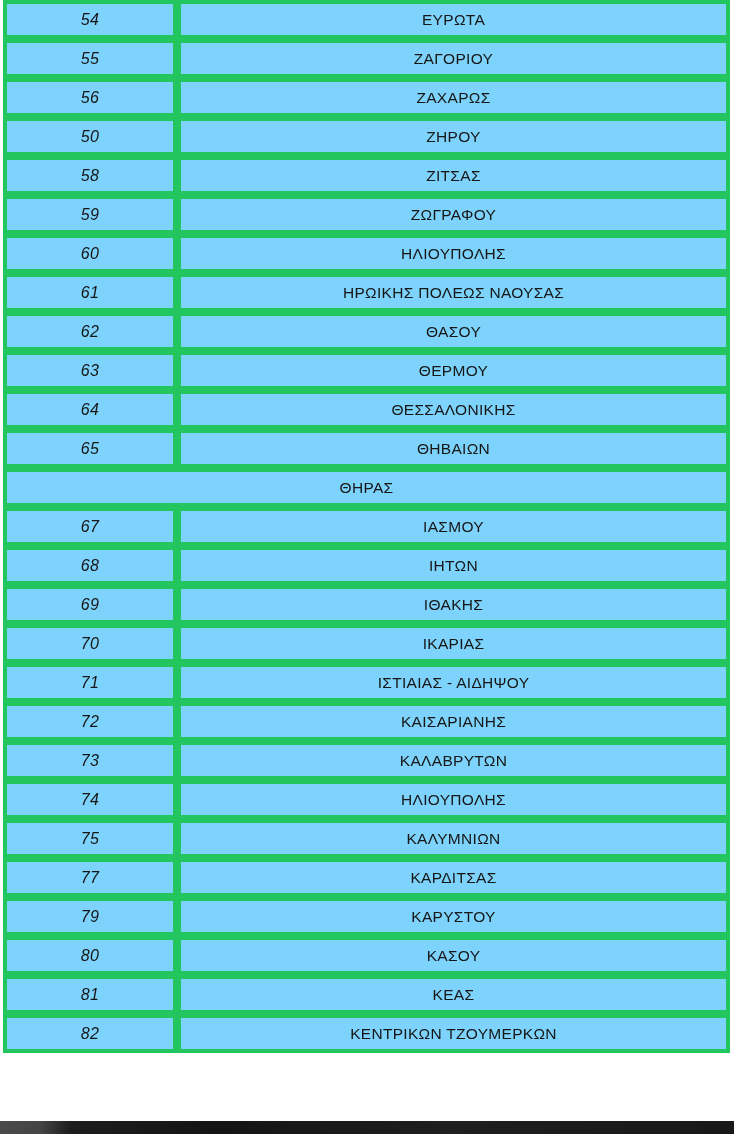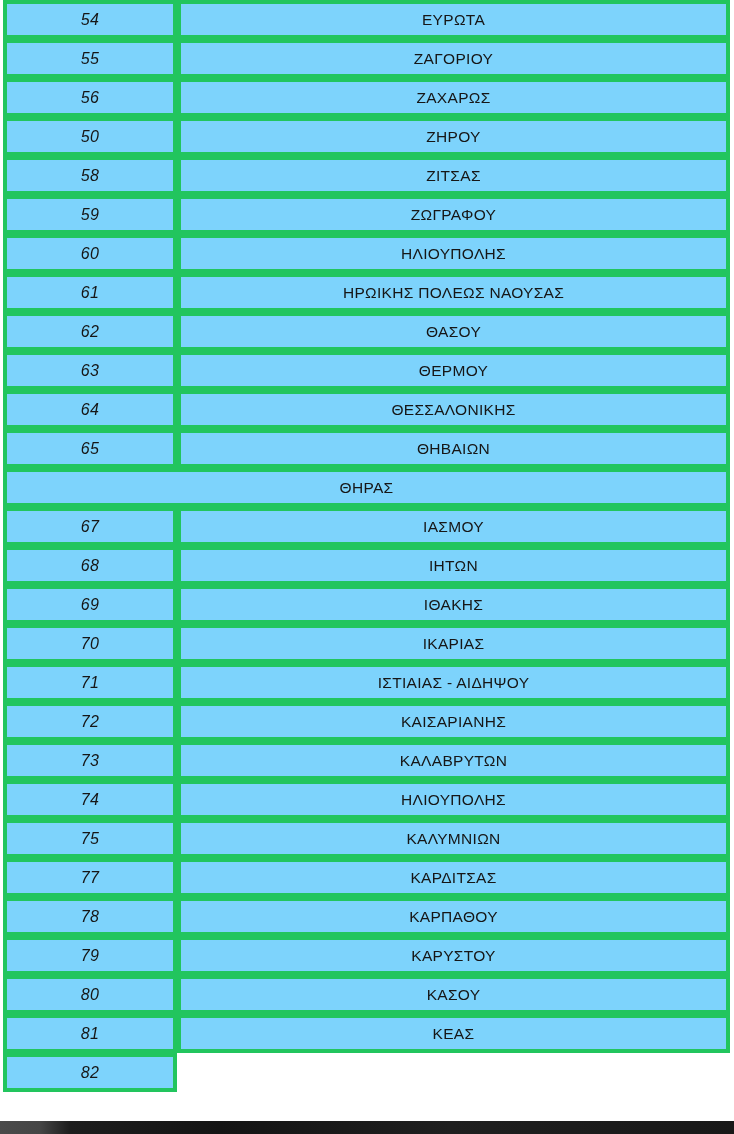--- a/index.html
+++ b/index.html
@@ -175,38 +175,35 @@
     <div class="cell cell-num">75</div>
     <div class="cell cell-name">ΚΑΛΥΜΝΙΩΝ</div>
   </div>
 
 
   <div class="row">
     <div class="cell cell-num">77</div>
     <div class="cell cell-name">ΚΑΡΔΙΤΣΑΣ</div>
   </div>
 
-  <div class="row">
-    <div class="cell cell-num">78</div>
-    <div class="cell cell-name">ΚΑΡΠΑΘΟΥ</div>
-  </div>
 
   <div class="row">
     <div class="cell cell-num">79</div>
     <div class="cell cell-name">ΚΑΡΥΣΤΟΥ</div>
   </div>
 
   <div class="row">
     <div class="cell cell-num">80</div>
     <div class="cell cell-name">ΚΑΣΟΥ</div>
   </div>
 
   <div class="row">
     <div class="cell cell-num">81</div>
     <div class="cell cell-name">ΚΕΑΣ</div>
   </div>
 
   <div class="row">
     <div class="cell cell-num">82</div>
+    <div class="cell cell-name">ΚΕΝΤΡΙΚΩΝ ΤΖΟΥΜΕΡΚΩΝ</div>
   </div>
 </div>
 
 <div class="scan-edge"></div>
 
 </body></html>

